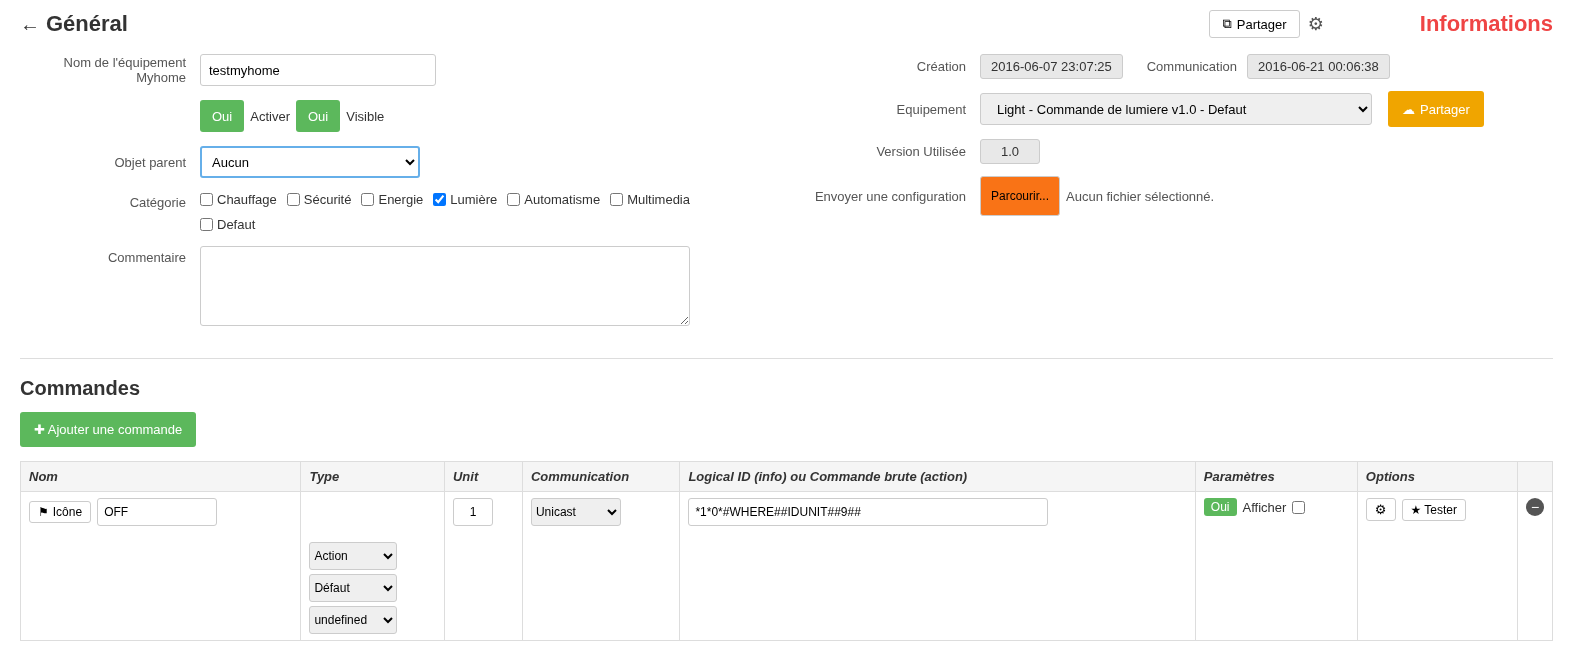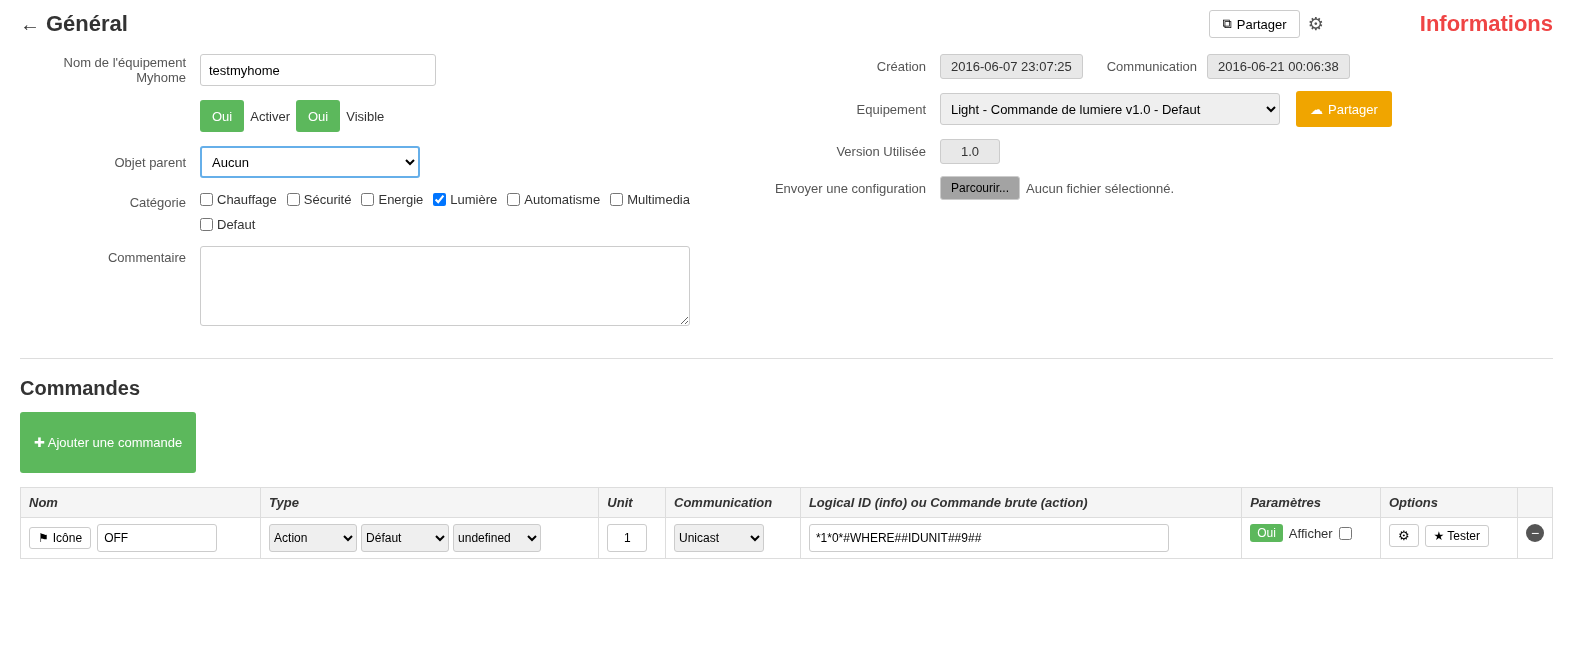--- a/index.html
+++ b/index.html
@@ -3,21 +3,21 @@
   <meta charset="utf-8">
   <style>
     * { box-sizing: border-box; margin: 0; padding: 0; }
     body { font-family: Arial, sans-serif; font-size: 13px; color: #333; background: #fff; }
     .page { padding: 10px 20px; }
     
     
     .section-title { font-size: 22px; font-weight: bold; color: #333; }
     
     
-    .top-layout { display: flex; margin-top: 10px; }
+    .top-layout { display: flex; gap: 40px; margin-top: 10px; }
     .left-panel { flex: 1; max-width: 720px; }
     .right-panel { flex: 1; }
     .info-title { font-size: 22px; font-weight: bold; color: #ef4444; }
     
     
     .form-row { display: flex; align-items: center; margin-bottom: 14px; }
     .form-label { width: 180px; text-align: right; padding-right: 14px; color: #555; font-size: 13px; flex-shrink: 0; }
     .form-control { border: 1px solid #ccc; border-radius: 3px; padding: 5px 8px; font-size: 13px; height: 32px; }
     .form-control-wide { width: 236px; }
     
@@ -39,55 +39,55 @@
     
     
     .comment-textarea { width: 490px; height: 80px; border: 1px solid #ccc; border-radius: 3px; font-size: 13px; padding: 5px; resize: vertical; }
     
     
     .info-row { display: flex; align-items: center; margin-bottom: 12px; }
     .info-label { width: 200px; text-align: right; padding-right: 14px; color: #555; font-size: 13px; flex-shrink: 0; }
     .info-value { background: #e8e8e8; border: 1px solid #ccc; border-radius: 3px; padding: 4px 10px; font-size: 13px; min-width: 140px; text-align: center; }
     
     
-    .equip-select { width: 340px; height: 32px; border: 1px solid #ccc; border-radius: 3px; font-size: 13px; padding: 0 6px; }
+    .equip-select { width: 392px; height: 32px; border: 1px solid #ccc; border-radius: 3px; font-size: 13px; padding: 0 12px; }
     
     
     .divider { border-top: 1px solid #ddd; margin: 18px 0; }
     
     
     .commandes-title { font-size: 20px; font-weight: bold; margin-bottom: 12px; }
-    .add-btn { background: #5cb85c; color: #fff; border: none; border-radius: 3px; padding: 23px 14px; font-size: 13px; cursor: pointer; margin-bottom: 14px; }
+    .add-btn { background: #5cb85c; color: #fff; border: none; border-radius: 3px; padding: 10px 14px; font-size: 13px; cursor: pointer; margin-bottom: 14px; }
     
     
     .cmd-table { width: 100%; border-collapse: collapse; font-size: 13px; }
     .cmd-table th { background: #f5f5f5; border: 1px solid #ddd; padding: 7px 8px; text-align: left; font-weight: bold; font-size: 13px; font-style: italic; }
     .cmd-table td { border: 1px solid #ddd; padding: 6px 8px; vertical-align: top; }
     
     .icon-btn { background: #fff; border: 1px solid #ccc; border-radius: 3px; padding: 3px 8px; font-size: 12px; cursor: pointer; display: inline-flex; align-items: center; gap: 4px; }
     
-    .type-cell { display: flex; flex-direction: row; gap: 4px; }
+    .type-cell { display: flex; flex-direction: column; gap: 4px; margin-top: 44px; }
     .type-select-row { display: flex; align-items: center; gap: 2px; }
     .type-select { width: 88px; height: 28px; border: 1px solid #ccc; border-radius: 3px; font-size: 12px; }
     
     .comm-select { width: 90px; height: 28px; border: 1px solid #ccc; border-radius: 3px; font-size: 12px; }
     
     .logical-input { width: 360px; border: 1px solid #ccc; border-radius: 3px; padding: 4px 6px; font-size: 12px; height: 28px; }
     
     .param-cell { display: flex; align-items: center; gap: 6px; }
     
     .options-cell { display: flex; align-items: center; gap: 6px; }
     .gear-btn { background: #fff; border: 1px solid #ccc; border-radius: 3px; padding: 3px 8px; cursor: pointer; font-size: 13px; }
     .test-btn { background: #fff; border: 1px solid #ccc; border-radius: 3px; padding: 3px 8px; cursor: pointer; font-size: 12px; display: flex; align-items: center; gap: 3px; }
     .minus-circle { background: #555; color: #fff; border-radius: 50%; width: 18px; height: 18px; display: inline-flex; align-items: center; justify-content: center; font-size: 14px; cursor: pointer; border: none; }
     
     .dupliquer-btn { background: #fff; border: 1px solid #ccc; border-radius: 3px; padding: 5px 12px; font-size: 13px; cursor: pointer; display: flex; align-items: center; gap: 5px; }
     .gear-settings { font-size: 18px; color: #555; cursor: pointer; }
     
-    .parcourir-btn { background: #a3a3a3; border: 1px solid #ccc; border-radius: 3px; padding: 4px 10px; font-size: 12px; cursor: pointer; }
+    .parcourir-btn { background: #f97316; border: 1px solid #ccc; border-radius: 3px; padding: 12px 10px; font-size: 12px; cursor: pointer; }
     .file-label { font-size: 13px; color: #555; margin-left: 6px; }
 
     .unit-input { width: 40px; border: 1px solid #ccc; border-radius: 3px; padding: 3px 5px; font-size: 12px; height: 28px; text-align: center; }
     .name-input { width: 120px; border: 1px solid #ccc; border-radius: 3px; padding: 3px 6px; font-size: 12px; height: 28px; }
   </style>
 </head>
 <body>
 
 <div class="page">
 

